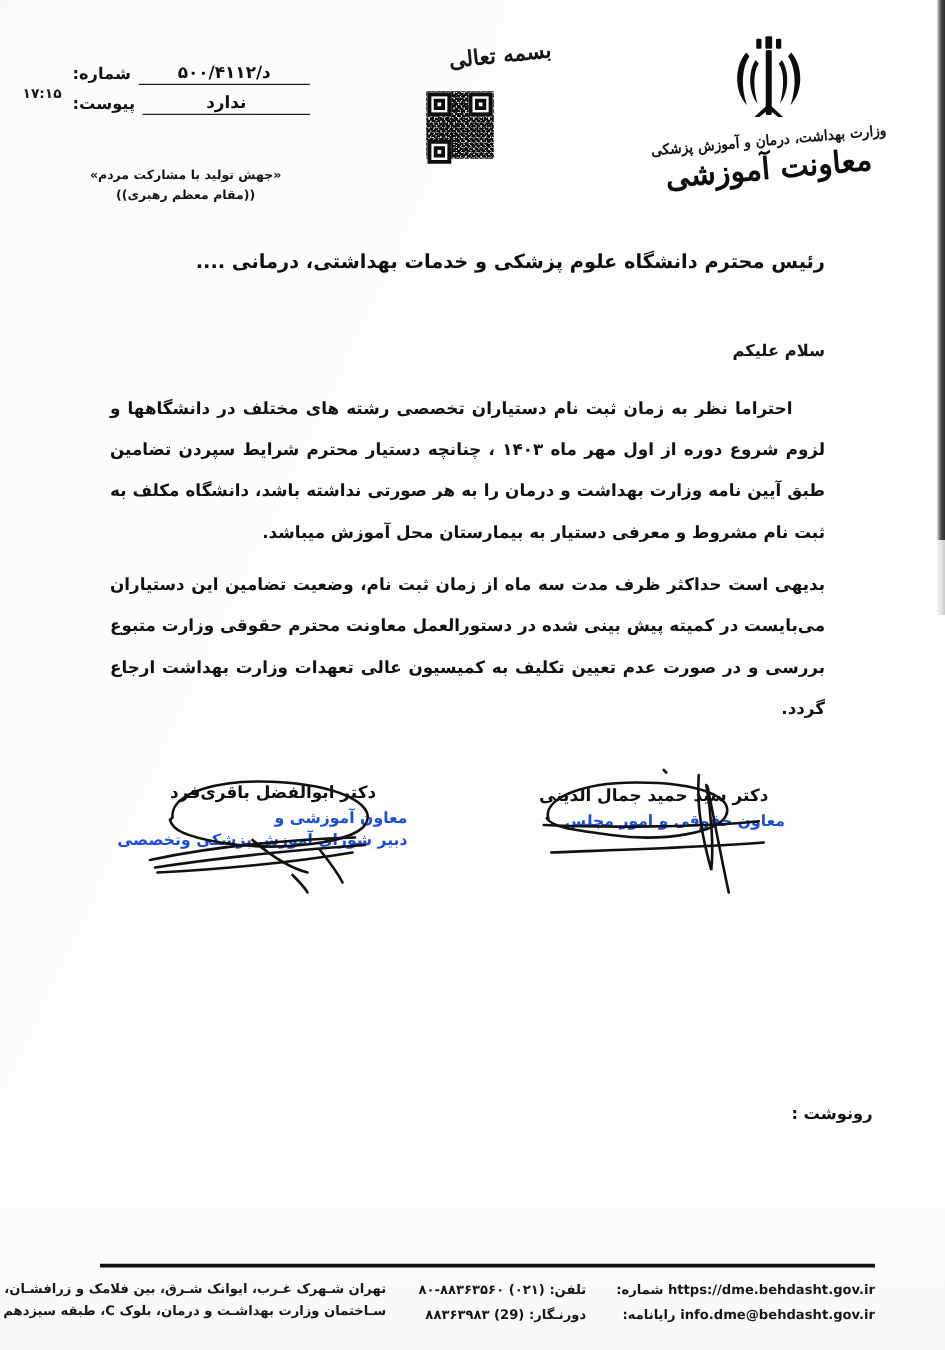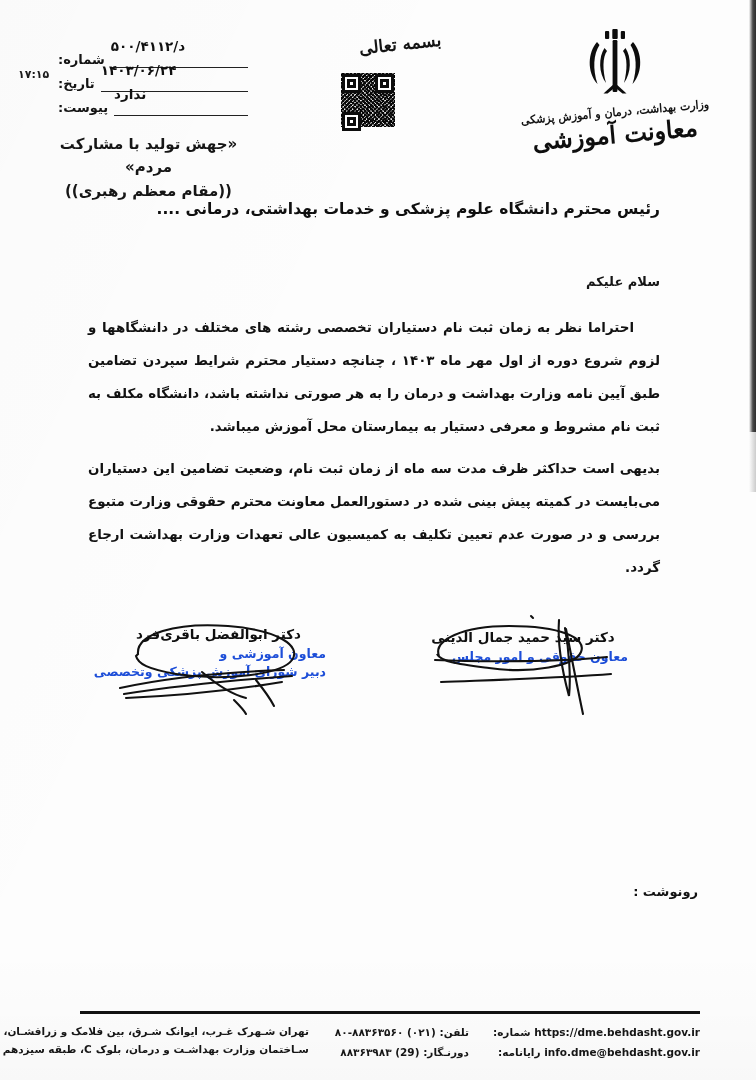--- a/index.html
+++ b/index.html
@@ -73,36 +73,36 @@
     font-size: 13px;
     font-weight: 700;
     white-space: nowrap;
     color: #141414;
     padding-bottom: 1px;
   }
   .meta-value {
     flex: 1;
     font-size: 13.5px;
     font-weight: 700;
-    text-align: left;
+    text-align: center;
     border-bottom: 1.3px solid #222;
-    padding-bottom: 13px;
+    padding-bottom: 1px;
     color: #101010;
     letter-spacing: .2px;
   }
   .slogan {
     position: absolute;
     left: 46px;
     top: 133px;
     width: 205px;
     text-align: center;
     line-height: 1.55;
   }
   .slogan div {
-    font-size: 15px;
+    font-size: 10px;
     font-weight: 700;
     color: #161616;
   }
 
   .basmala-wrap {
     position: absolute;
     left: 320px;
     top: 34px;
     width: 160px;
     text-align: center;
@@ -309,24 +309,20 @@
   <div class="paper-tone"></div>
   <div class="scan-edge-right"></div>
   <div class="scan-edge-right lower"></div>
 
   <div class="timestamp">۱۷:۱۵</div>
 
   <div class="meta-block">
     <div class="meta-row">
       <span class="meta-label">شماره:</span>
       <span class="meta-value">د/۵۰۰/۴۱۱۲</span>
-    </div>
-    <div class="meta-row">
-      <span class="meta-label">تاریخ:</span>
-      <span class="meta-value">۱۴۰۳/۰۶/۲۴</span>
     </div>
     <div class="meta-row">
       <span class="meta-label">پیوست:</span>
       <span class="meta-value">ندارد</span>
     </div>
   </div>
 
   <div class="slogan">
     <div>«جهش تولید با مشارکت مردم»</div>
     <div>((مقام معظم رهبری))</div>

